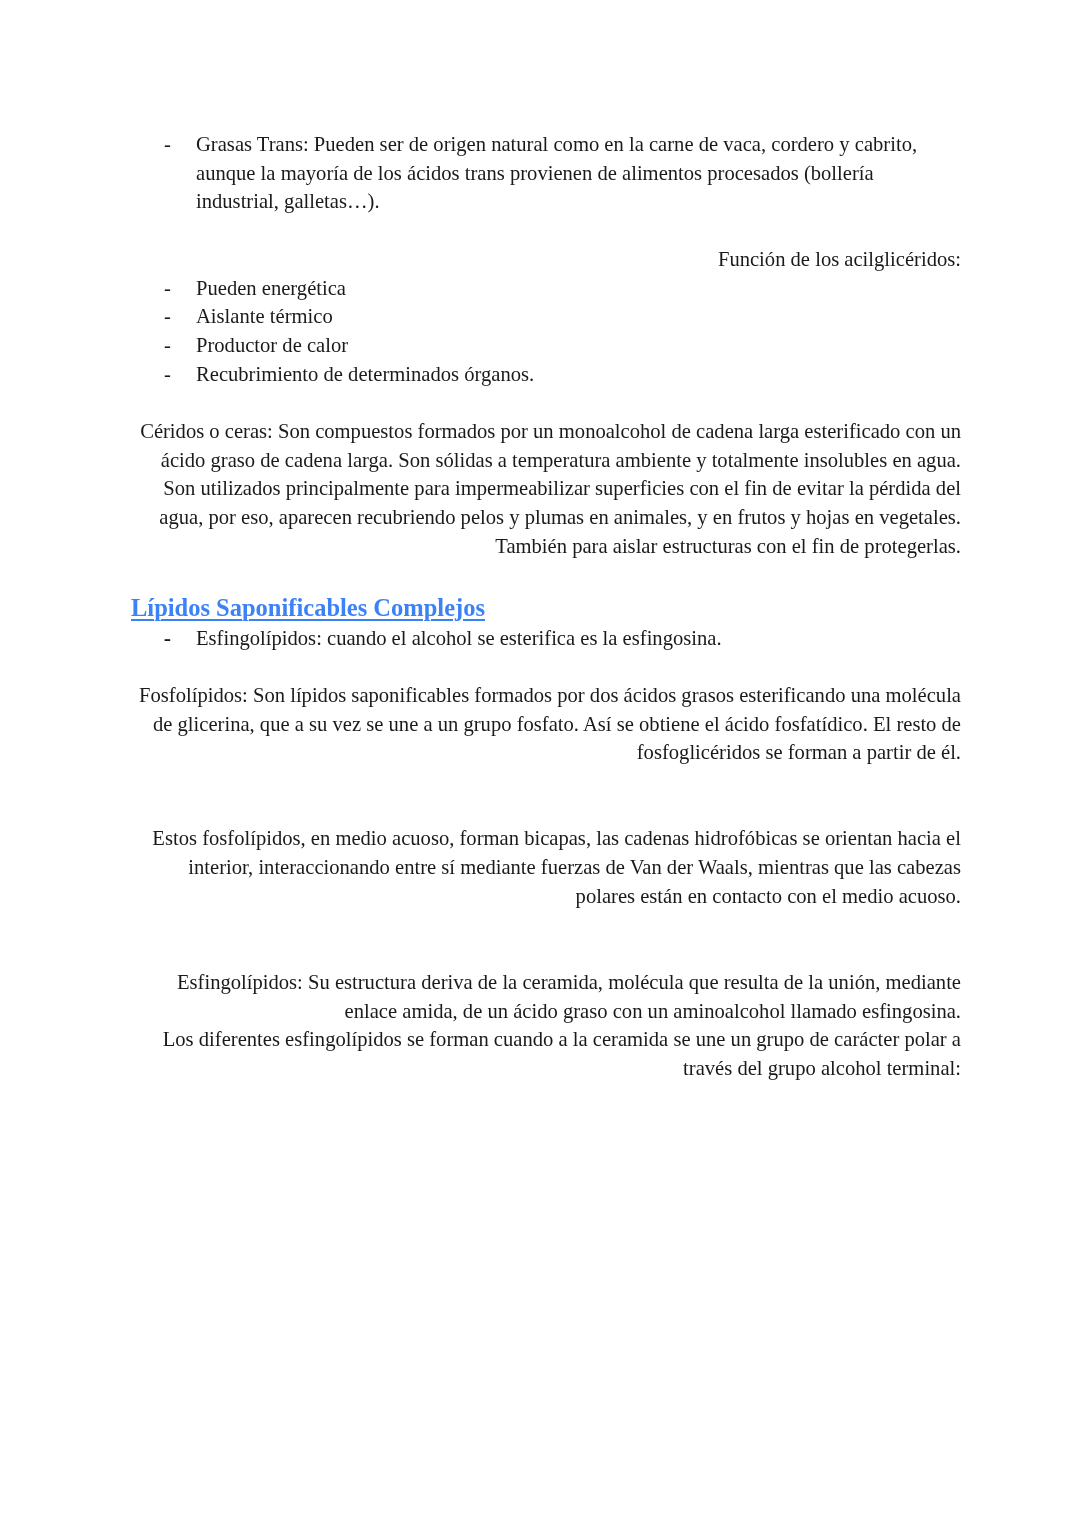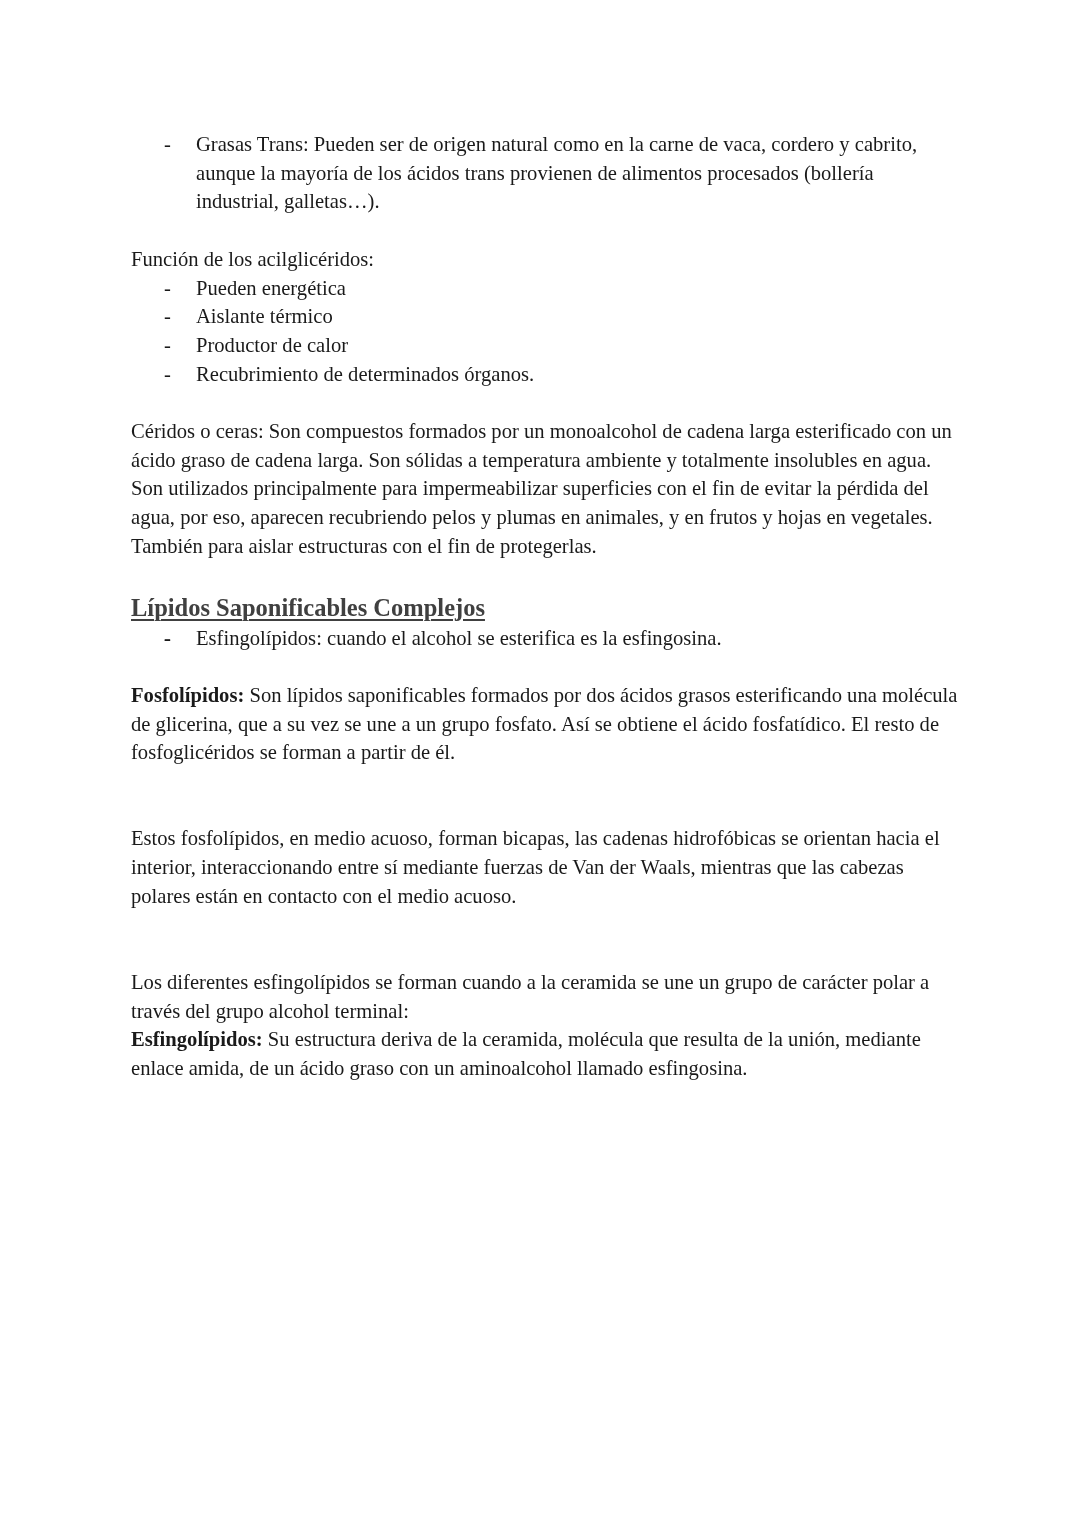--- a/index.html
+++ b/index.html
@@ -18,20 +18,21 @@
     .page {
       position: absolute;
       left: 131px;
       top: 130px;
       width: 830px;
       font-size: 20.6px;
       line-height: 28.7px;
     }
     p {
       margin: 0;
+      text-align: right;
     }
     .gap {
       height: 28.7px;
     }
     .bullets {
       list-style: none;
       margin: 0;
       padding: 0;
     }
     .bullets li {
@@ -44,24 +45,24 @@
       top: 0;
     }
     .section-heading {
       font-weight: bold;
       text-decoration: underline;
       text-underline-offset: 3px;
       text-decoration-thickness: 2px;
       font-size: 24.5px;
       line-height: 32px;
       margin: 0;
-      color: #404040;
+      color: #3b82f6;
     }
     .term {
-      font-weight: bold;
+      font-weight: normal;
     }
   </style>
 </head>
 <body>
 
 <div class="page">
 
   <ul class="bullets">
     <li>
       <span class="dash">-</span>
@@ -117,16 +118,16 @@
 
   <div class="gap"></div>
 
   <p>Estos fosfolípidos, en medio acuoso, forman bicapas, las cadenas hidrofóbicas se orientan hacia el interior, interaccionando entre sí mediante fuerzas de Van der Waals, mientras que las cabezas polares están en contacto con el medio acuoso.</p>
 
   <div class="gap"></div>
 
 
   <div class="gap"></div>
 
+  <p><span class="term">Esfingolípidos:</span><span> Su estructura deriva de la ceramida, molécula que resulta de la unión, mediante enlace amida, de un ácido graso con un aminoalcohol llamado esfingosina.</span></p>
   <p>Los diferentes esfingolípidos se forman cuando a la ceramida se une un grupo de carácter polar a través del grupo alcohol terminal:</p>
-  <p><span class="term">Esfingolípidos:</span><span> Su estructura deriva de la ceramida, molécula que resulta de la unión, mediante enlace amida, de un ácido graso con un aminoalcohol llamado esfingosina.</span></p>
 
 </div>
 
 </body></html>

